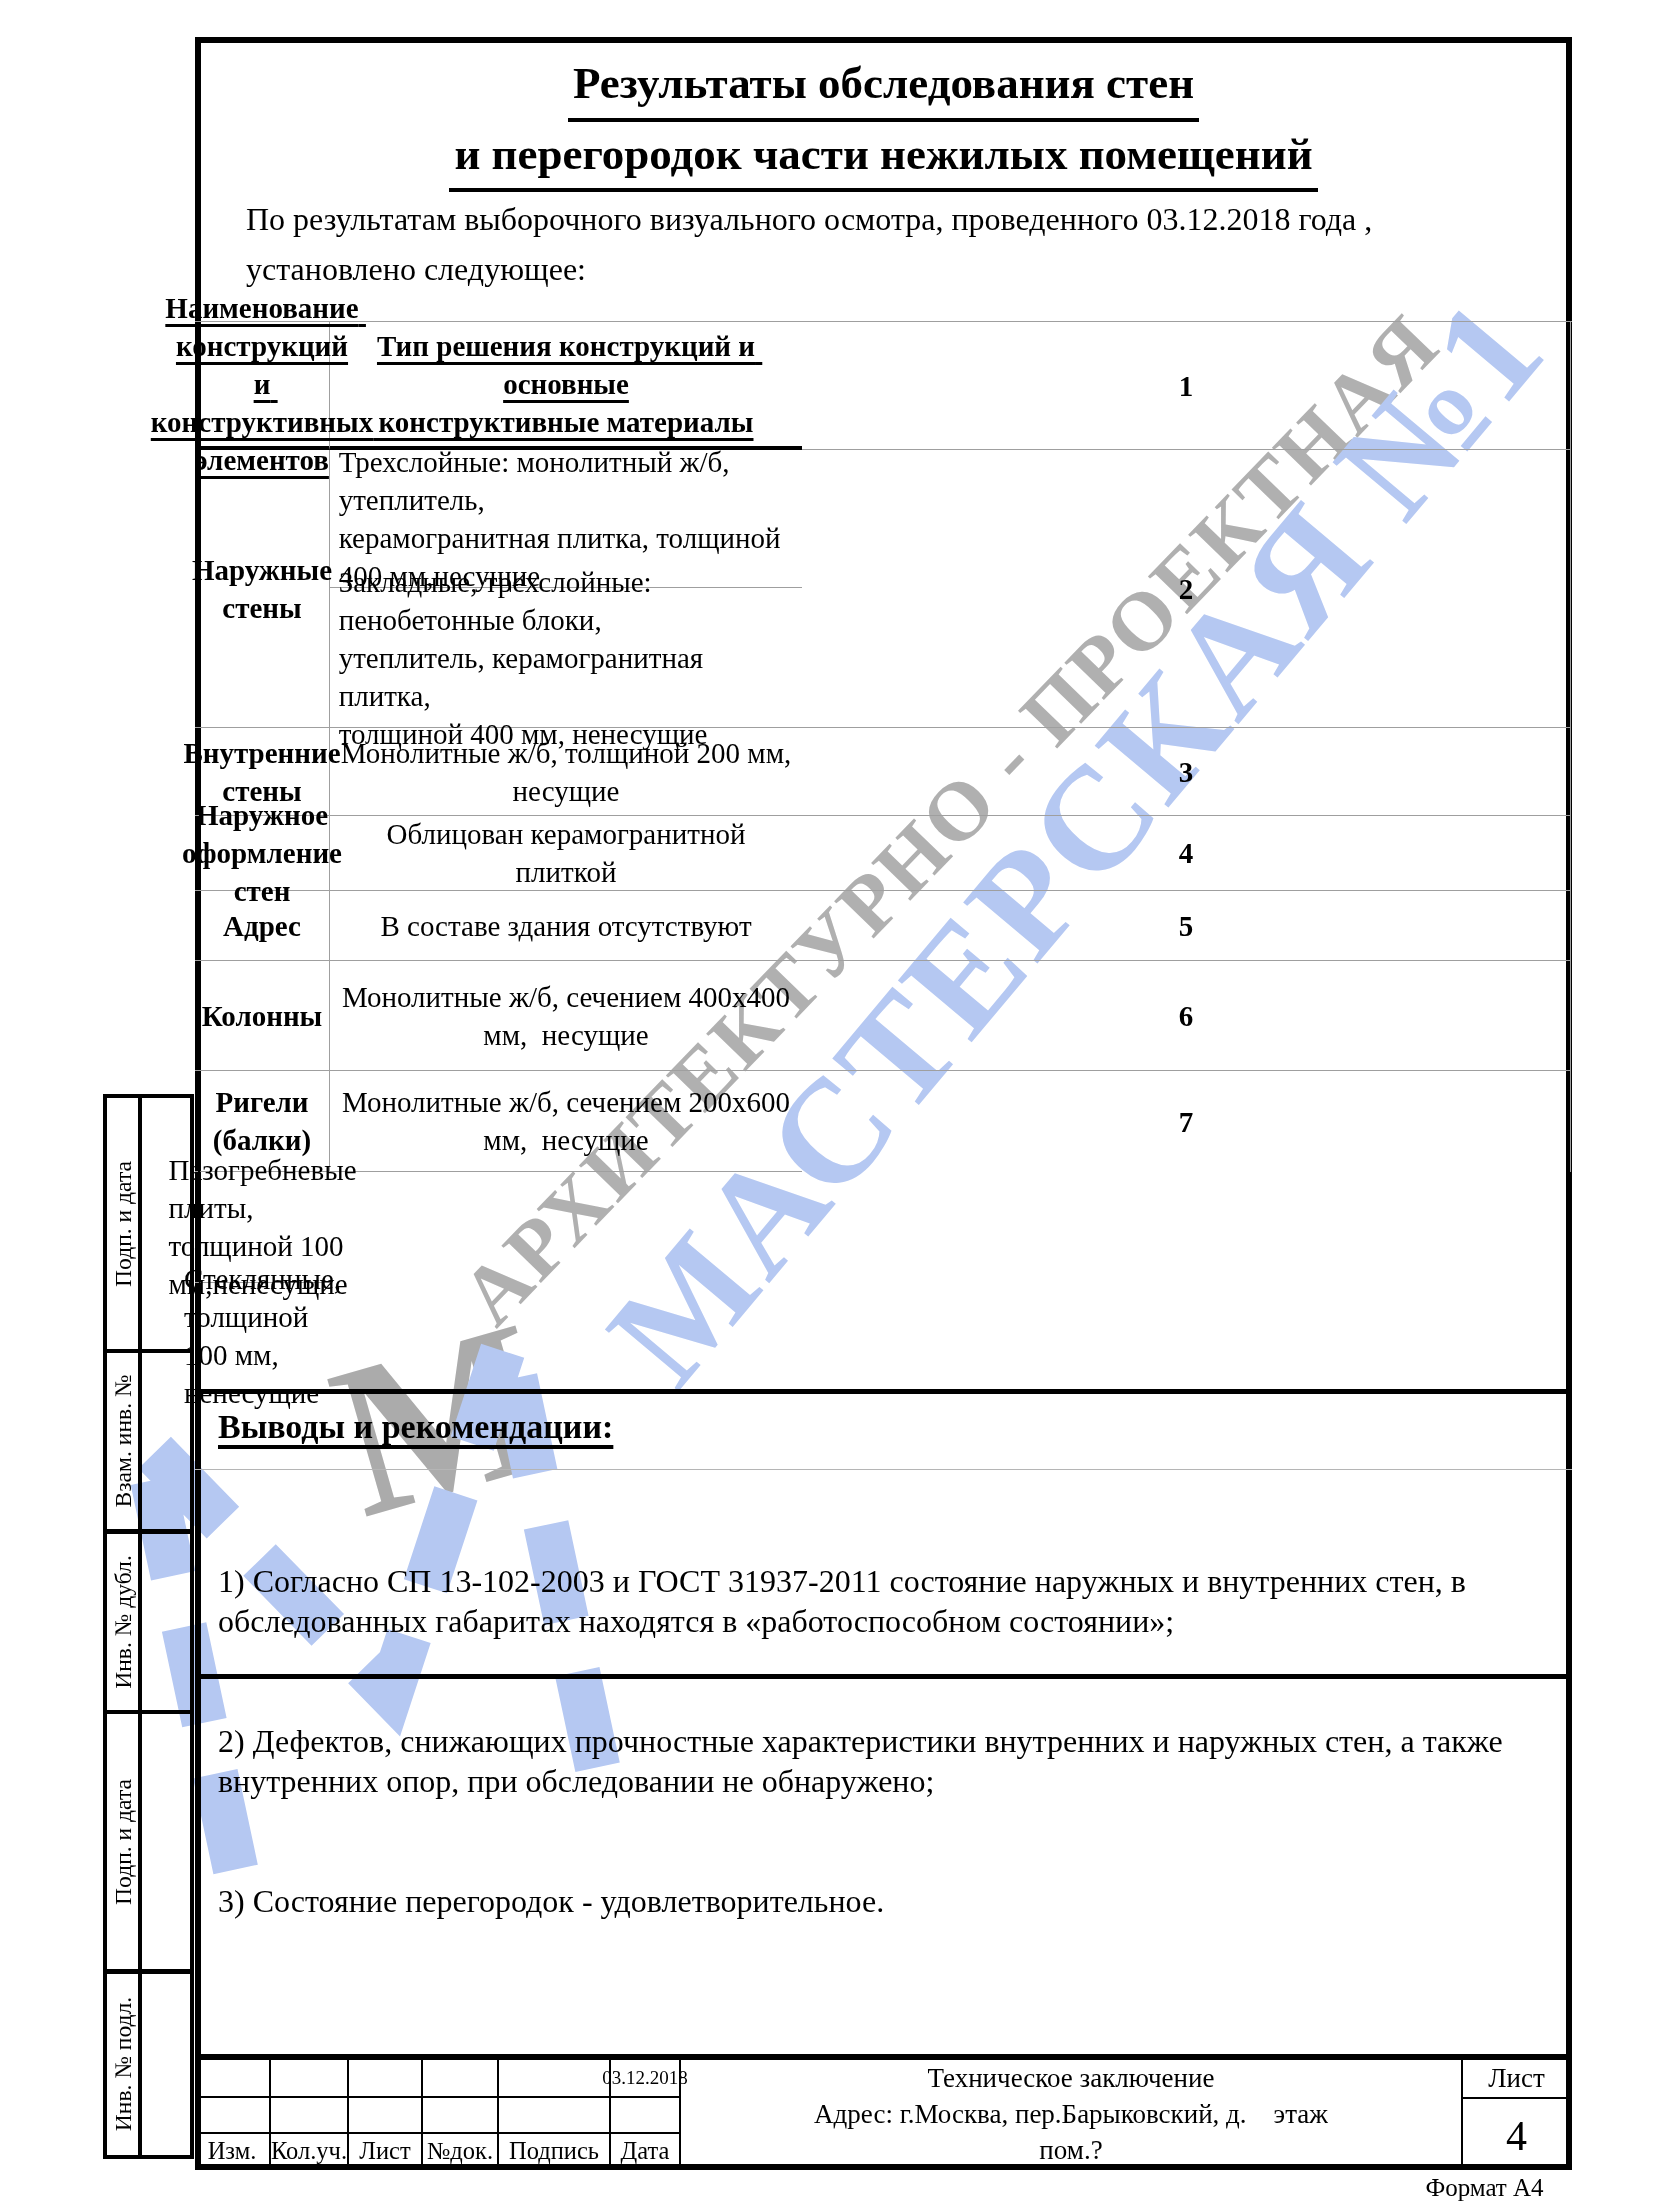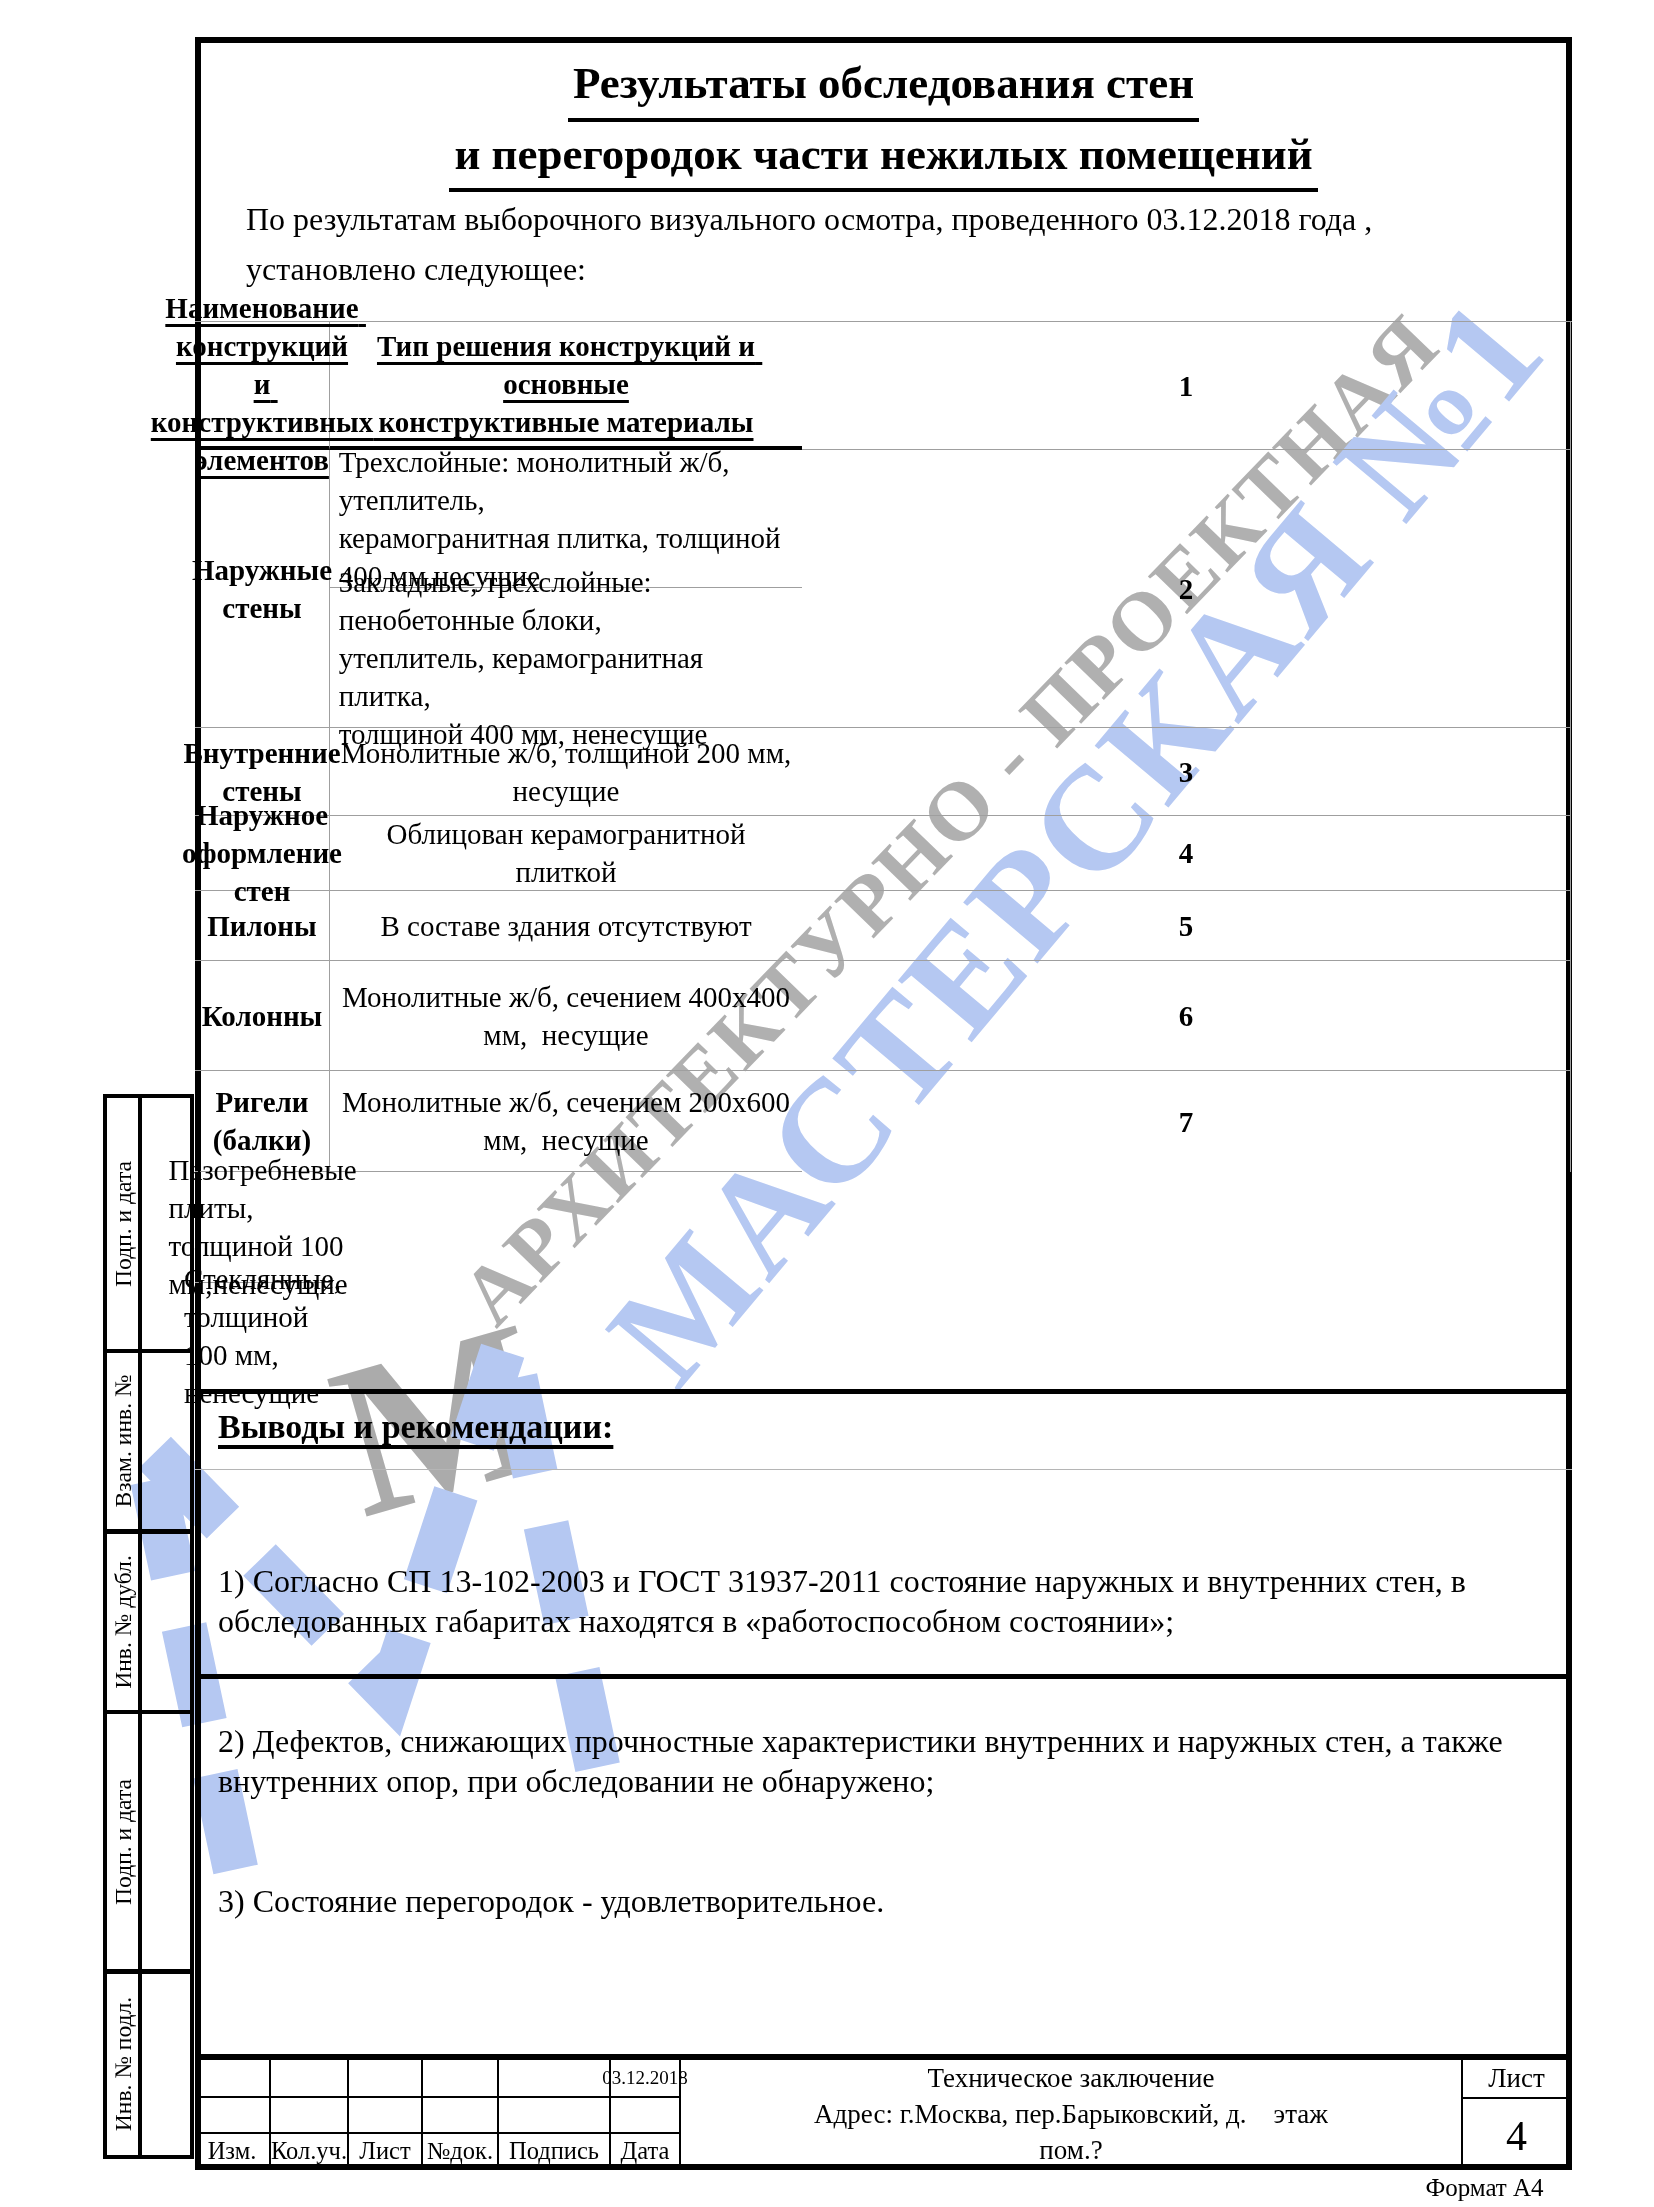--- a/index.html
+++ b/index.html
@@ -181,21 +181,21 @@
 
   <div class="cell cv bold">2</div>
   <div class="cell cv bold">Внутренние стены</div>
   <div class="cell">Монолитные ж/б, толщиной 200 мм, несущие</div>
 
   <div class="cell cv bold">3</div>
   <div class="cell cv bold">Наружное оформление стен</div>
   <div class="cell">Облицован керамогранитной плиткой</div>
 
   <div class="cell cv bold">4</div>
-  <div class="cell cv bold">Пилоны</div>
+  <div class="cell cv bold">Адрес</div>
   <div class="cell">В составе здания отсутствуют</div>
 
   <div class="cell cv bold">5</div>
   <div class="cell cv bold">Колонны</div>
   <div class="cell">Монолитные ж/б, сечением 400x400 мм,  несущие</div>
 
   <div class="cell cv bold">6</div>
   <div class="cell cv bold">Ригели (балки)</div>
   <div class="cell">Монолитные ж/б, сечением 200x600 мм,  несущие</div>
 

